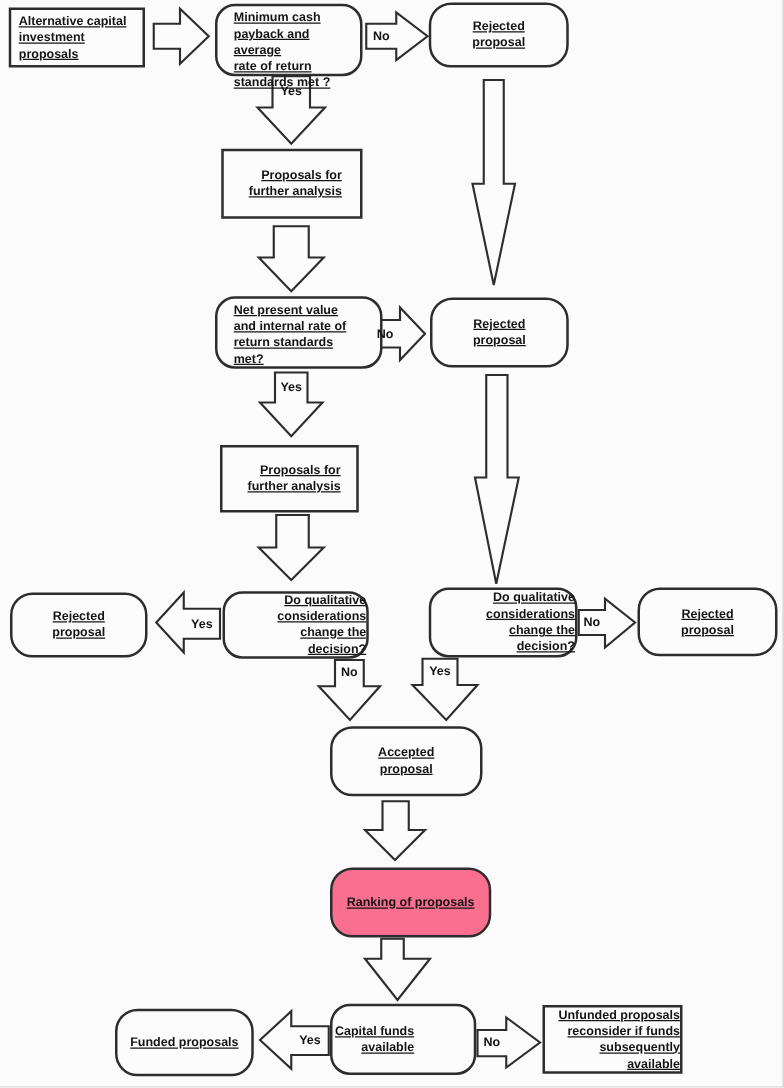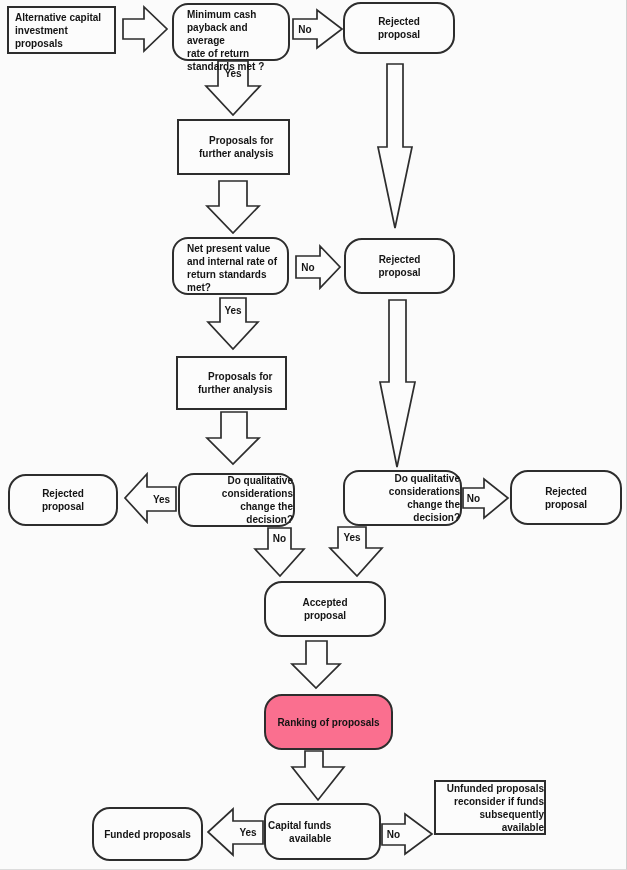--- a/index.html
+++ b/index.html
@@ -23,21 +23,21 @@
     position: absolute;
     box-sizing: border-box;
     border: 2px solid #2d2d2d;
     background: #fcfcfc;
     color: #141414;
     font-size: 10px;
     font-weight: bold;
     line-height: 13px;
     display: flex;
   }
-  .node span { white-space: pre-line; }
+  .node span { white-space: pre-line; text-decoration: underline; }
   .rounded { border-radius: 16px; }
   .center { align-items: center; justify-content: center; text-align: center; border-radius: 18px; }
   .vleft  { align-items: center; text-align: right; }
   .topleft{ align-items: flex-start; text-align: left; }
   .pink   { background: #fa6f8f; }
   .edge-label {
     position: absolute;
     display: flex; align-items: center; justify-content: center;
     font-size: 10px; font-weight: bold; color: #141414;
   }
@@ -83,21 +83,21 @@
   <div class="node center" style="left:343px;top:2px;width:112px;height:52px;">
     <span>Rejected
 proposal</span>
   </div>
 
   <div class="node vleft" style="left:177px;top:119px;width:113px;height:56px;padding-left:20px;">
     <span>Proposals for
 further analysis</span>
   </div>
 
-  <div class="node rounded topleft" style="left:172px;top:237px;width:117px;height:58px;padding:3px 2px 0 13px;">
+  <div class="node rounded topleft" style="left:172px;top:237px;width:134px;height:58px;padding:3px 2px 0 13px;">
     <span>Net present value
 and internal rate of
 return standards
 met?</span>
   </div>
 
   <div class="node center" style="left:344px;top:238px;width:111px;height:56px;">
     <span>Rejected
 proposal</span>
   </div>
@@ -140,21 +140,21 @@
 
   <div class="node rounded vleft" style="left:264px;top:803px;width:117px;height:57px;padding-left:2px;">
     <span>Capital funds
 available</span>
   </div>
 
   <div class="node center" style="left:92px;top:807px;width:111px;height:54px;">
     <span>Funded proposals</span>
   </div>
 
-  <div class="node vleft" style="left:434px;top:780px;width:112px;height:55px;padding-left:2px;">
+  <div class="node vleft" style="left:434px;top:804px;width:112px;height:55px;padding-left:2px;">
     <span>Unfunded proposals
 reconsider if funds
 subsequently available</span>
   </div>
 
   <span class="edge-label" style="left:293px;top:20px;width:24px;height:18px;">No</span>
   <span class="edge-label" style="left:218px;top:62px;width:30px;height:23px;">Yes</span>
   <span class="edge-label" style="left:296px;top:257px;width:24px;height:20px;">No</span>
   <span class="edge-label" style="left:220px;top:299px;width:26px;height:22px;">Yes</span>
   <span class="edge-label" style="left:147px;top:488px;width:29px;height:22px;">Yes</span>

